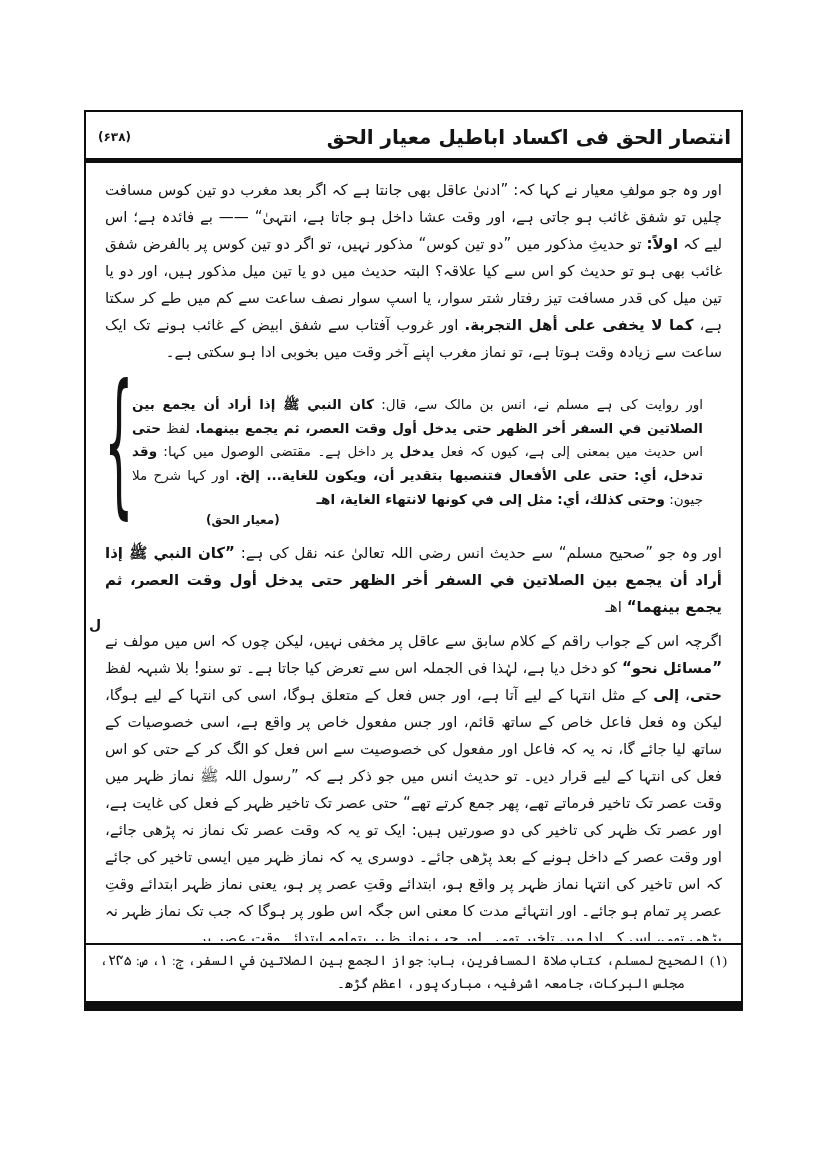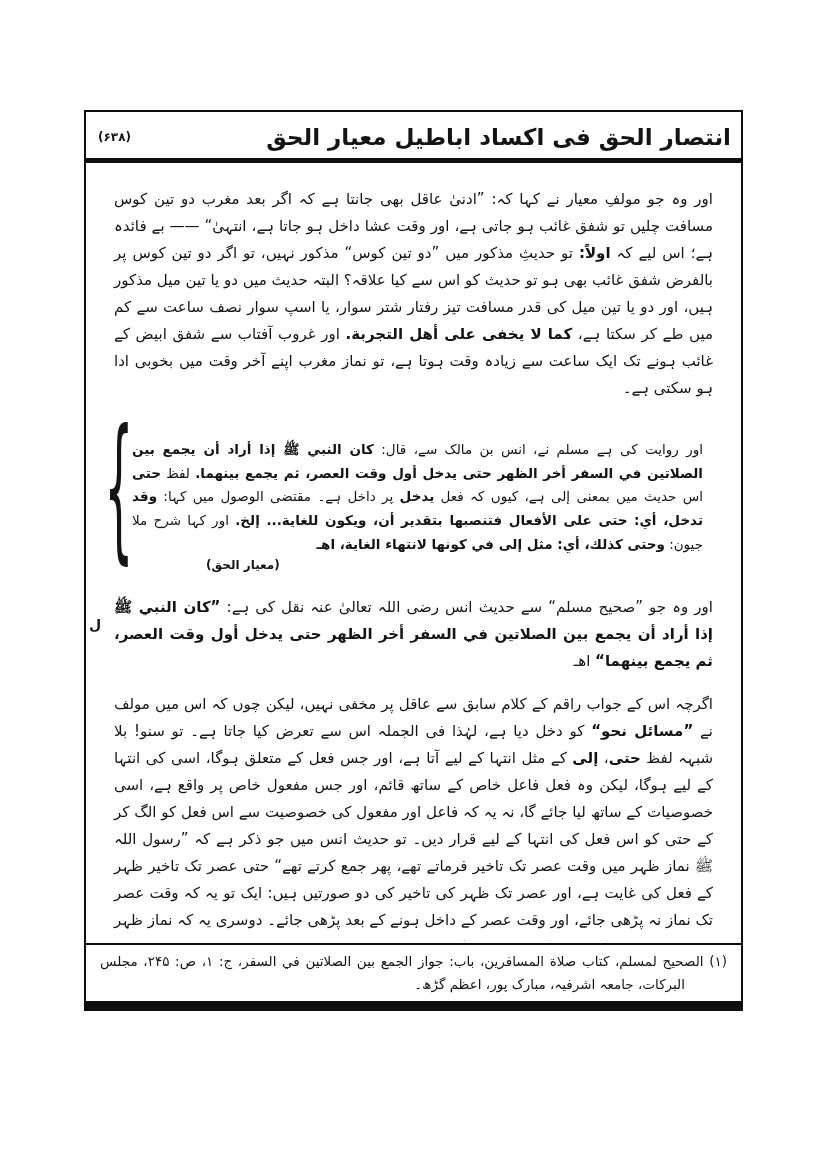--- a/index.html
+++ b/index.html
@@ -24,21 +24,21 @@
     flex:none;
     display:flex;
     direction:rtl;
     justify-content:space-between;
     align-items:center;
     padding:7px 10px 4px 12px;
     height:46px;
   }
   .book-title {
     font-weight:700;
-    font-size:23px;
+    font-size:20px;
     letter-spacing:-0.3px;
     white-space:nowrap;
   }
   .page-number {
     font-weight:700;
     font-size:12px;
   }
   .header-rule {
     flex:none;
     height:5px;
@@ -47,21 +47,21 @@
   .body-content {
     flex:1 1 auto;
     overflow:hidden;
     position:relative;
     direction:rtl;
     text-align:justify;
     padding:7px 12px 0 12px;
     font-size:15px;
     line-height:1.8;
   }
-  .para { margin:16px; }
+  .para { margin:7px; }
   .run-b { font-weight:700; }
   .quote-row {
     display:flex;
     direction:ltr;
     align-items:center;
     margin:3px 22px 0 8px;
   }
   .brace-col {
     flex:none;
     width:26px;
@@ -111,20 +111,21 @@
     flex:none;
     direction:rtl;
     text-align:justify;
     font-size:13.5px;
     line-height:1.7;
     padding:5px 14px 5px 14px;
   }
   .footnote-body {
     padding-right:42px;
     text-indent:-42px;
+    font-family:Liberation Serif, serif;
   }
   .footnote-marker { font-weight:400; }
   .bottom-bar {
     flex:none;
     height:8px;
     background:#0e0e0e;
   }
 </style>
 </head>
 <body>

